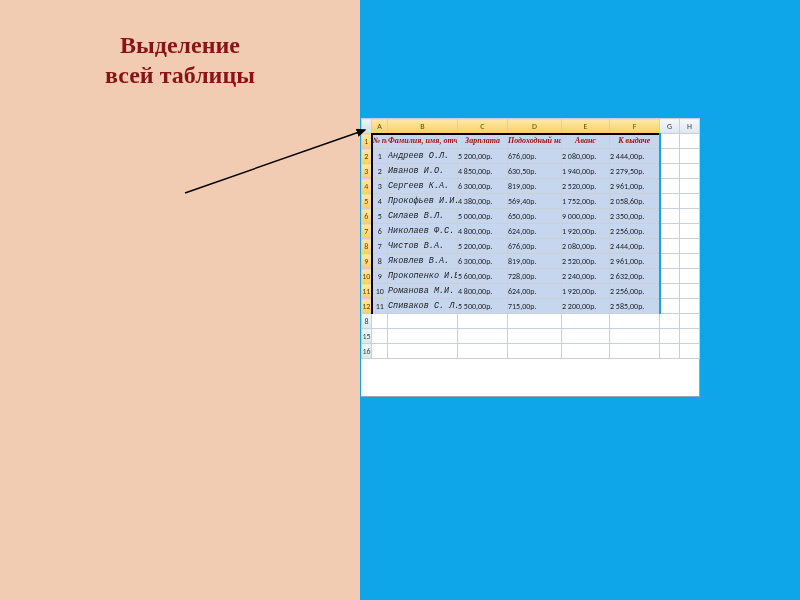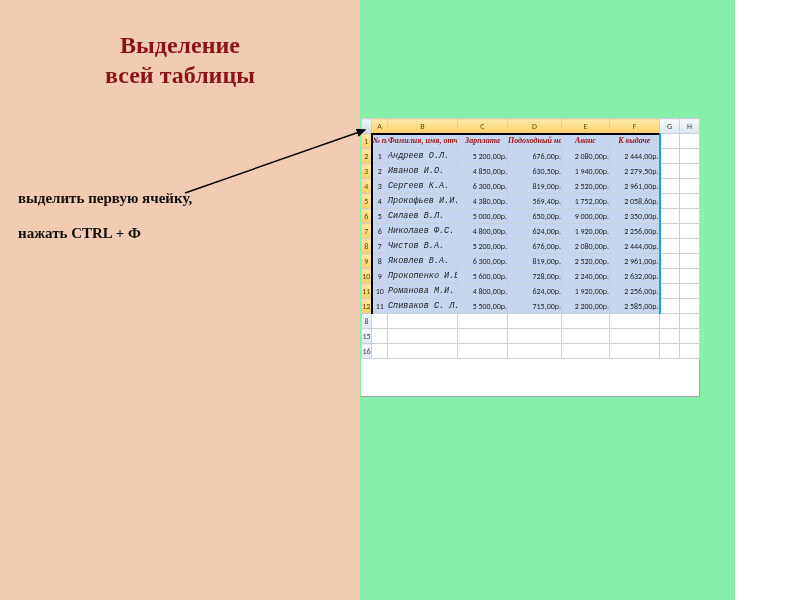--- a/index.html
+++ b/index.html
@@ -5,23 +5,23 @@
   html, body {
     margin: 0;
     padding: 0;
     width: 800px;
     height: 600px;
     font-family: "Times New Roman", Times, serif;
     overflow: hidden;
   }
   .slide {
     position: relative;
-    width: 735px;
+    width: 800px;
     height: 600px;
-    background: #86efac;
+    background: #0ea5e9;
   }
   .left-panel {
     position: absolute;
     left: 0;
     top: 0;
     width: 360px;
     height: 600px;
     background: #f1cbb2;
   }
   .title {
@@ -116,21 +116,20 @@
     font-family: "Calibri", Arial, sans-serif;
     font-size: 8px;
   }
   .fio {
     font-family: Liberation Mono, monospace;
     font-style: italic;
     font-size: 8.5px;
     padding-left: 2px;
   }
   .money {
-    text-align: right;
     font-family: "Calibri", Arial, sans-serif;
     font-size: 8px;
     padding-right: 2px;
   }
 
   
   .sheet td.b-top    { border-top: 2px solid #000; }
   .sheet td.b-bot    { border-bottom: 2px solid #000; }
   .sheet td.b-left   { border-left: 2px solid #000; }
   .sheet td.b-right  { border-right: 2px solid #0ea5e9; }
@@ -147,24 +146,20 @@
 </style>
 </head>
 <body>
 
 <div class="slide">
 
   <div class="left-panel">
     <div class="title">
       <span>Выделение</span><br>
       <span>всей таблицы</span>
-    </div>
-    <div class="instr">
-      <p class="bold">выделить первую ячейку,</p>
-      <p class="bold">нажать CTRL + Ф</p>
     </div>
   </div>
 
   <div class="sheet-wrap">
     <table class="sheet">
       <colgroup>
         <col class="c-corner">
           <col class="c-A">
           <col class="c-B">
           <col class="c-C">

